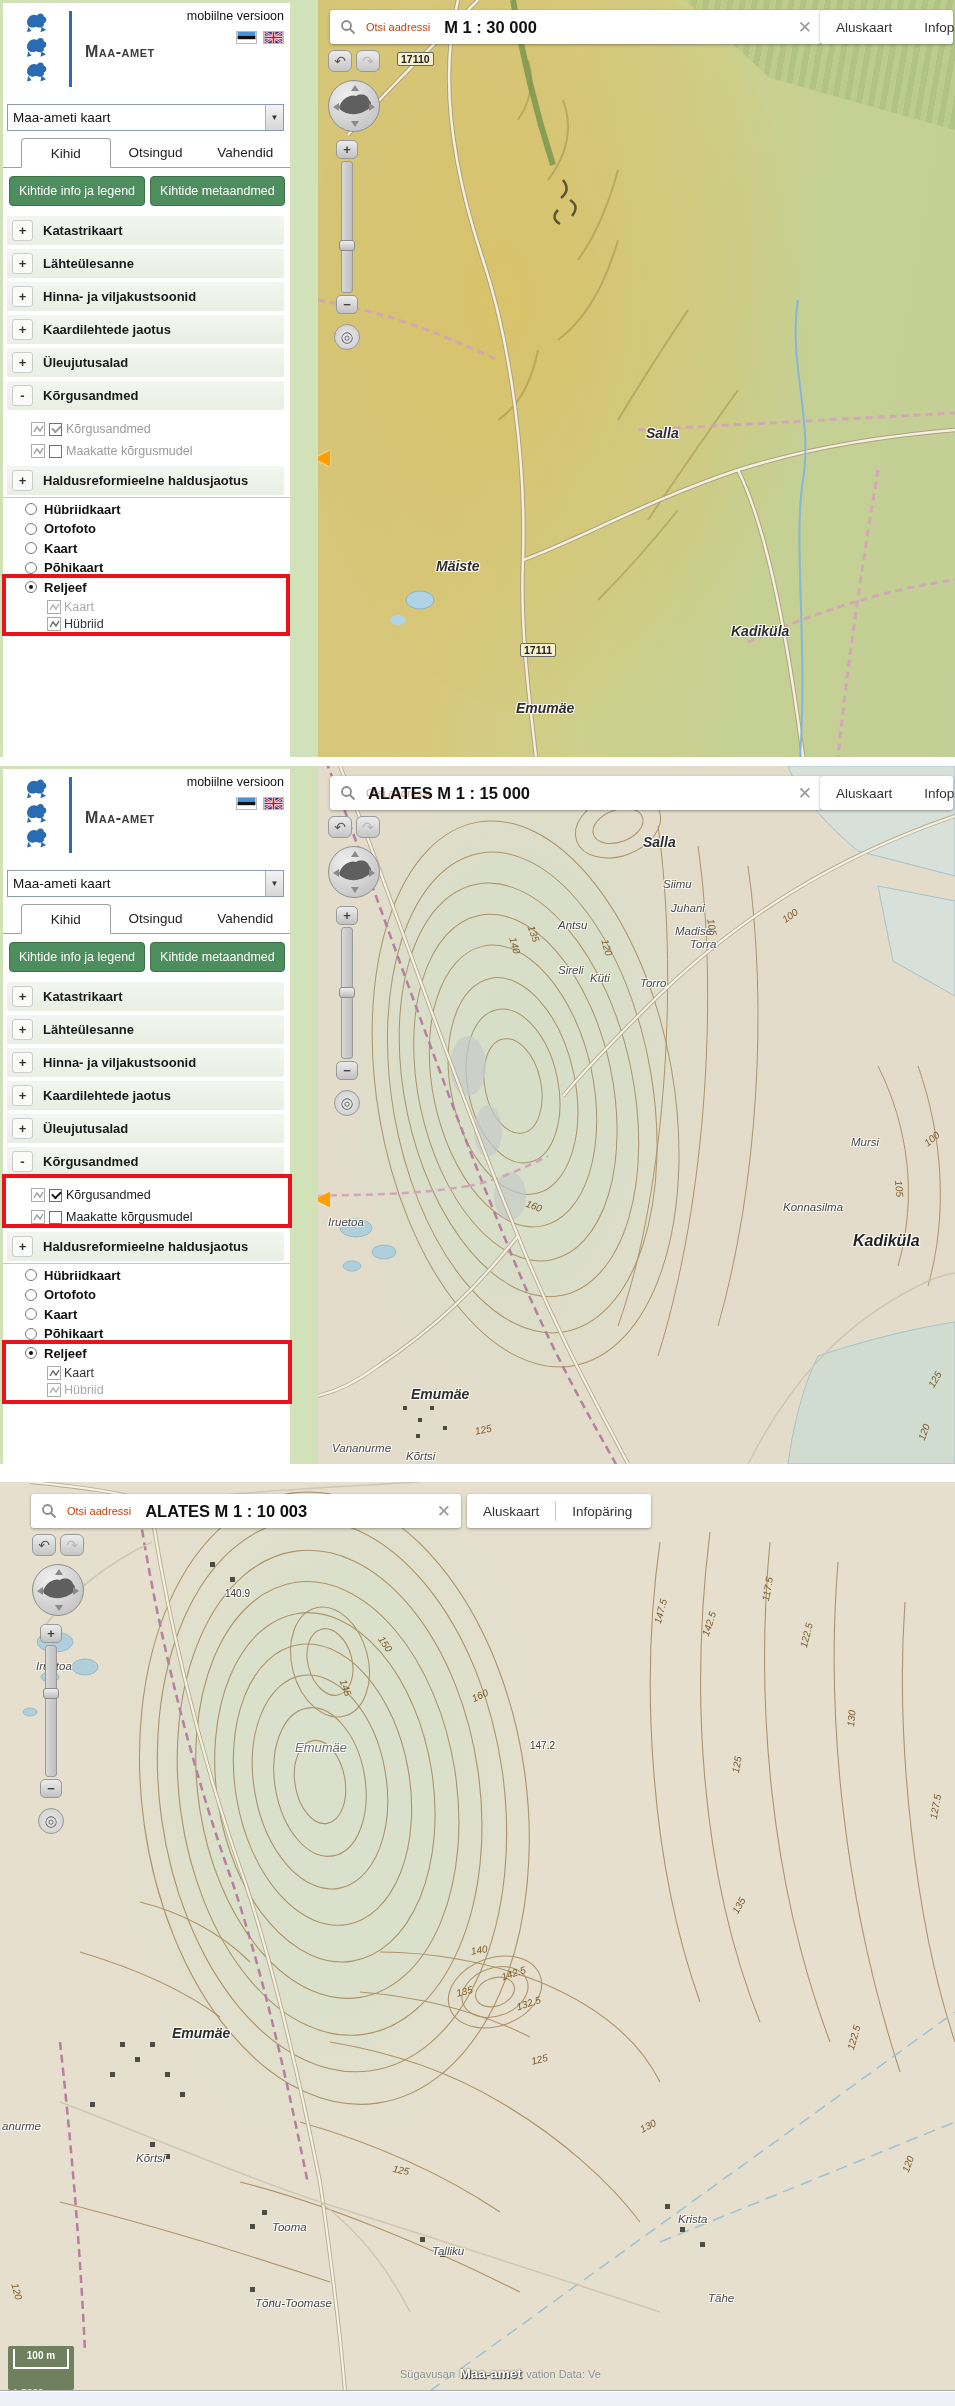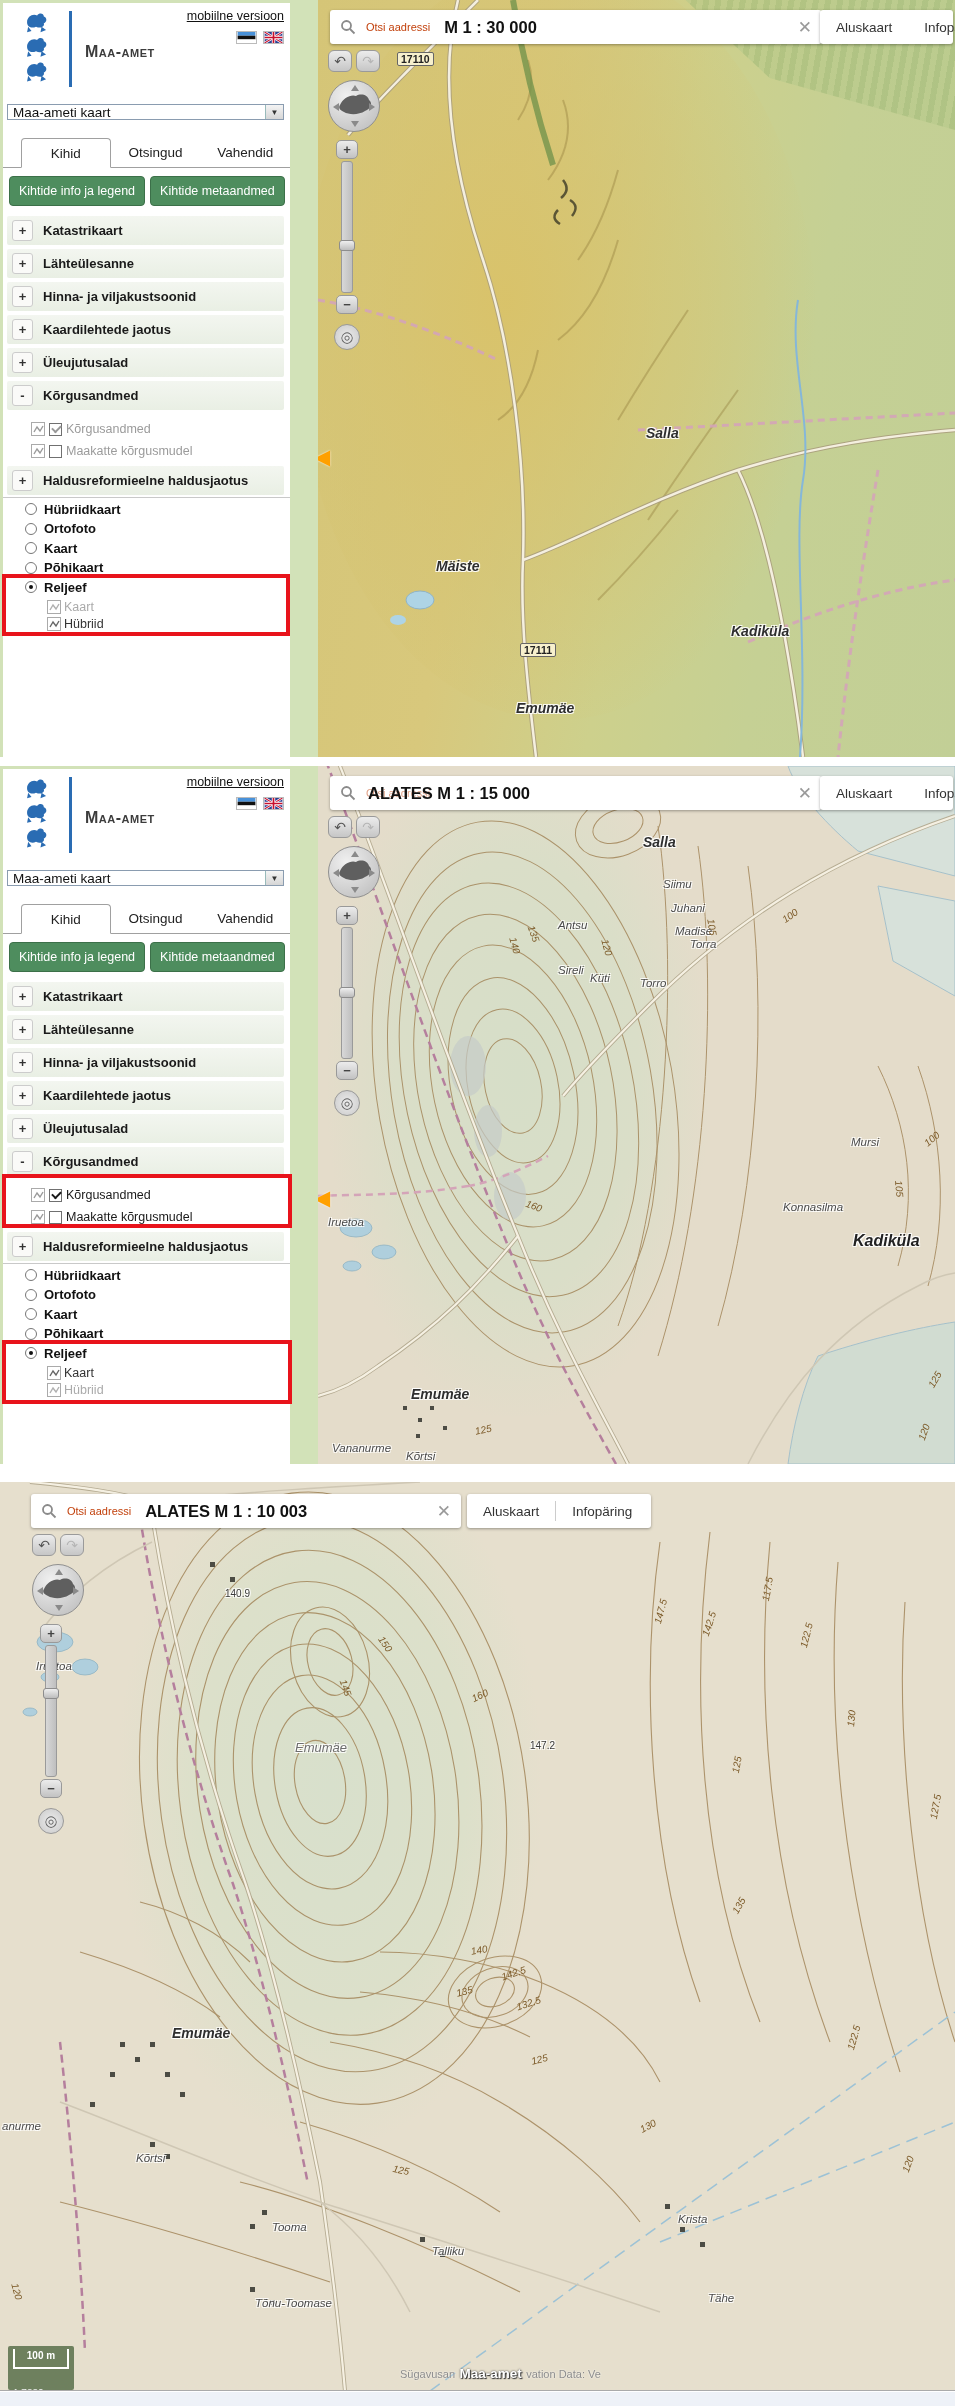--- a/index.html
+++ b/index.html
@@ -15,25 +15,25 @@
 
   
   .sidebar { position:absolute; left:3px; top:3px; width:287px; bottom:0;
              background:#fff; font-size:13px; color:#222; }
   .sb-header { position:absolute; left:0; top:0; right:0; height:92px; background:#fff; }
   .logo { position:absolute; left:10px; top:8px; }
   .brand-divider { position:absolute; left:66px; top:8px; width:3px; height:76px; background:#2a6cb3; }
   .brand { position:absolute; left:82px; top:40px; font-weight:bold; font-size:16px;
            letter-spacing:.5px; color:#3c3c3c; font-variant:small-caps; }
   .mobile-link { position:absolute; right:6px; top:6px; font-size:12.5px; color:#111;
-                 text-decoration:underline; }
+                 }
   .flags { position:absolute; right:6px; top:28px; display:flex; gap:6px; }
   .flag { width:21px; height:13px; border:1px solid #bbb; display:block; }
 
-  .sb-select { position:absolute; left:4px; top:101px; right:6px; height:16px;
+  .sb-select { position:absolute; left:4px; top:101px; right:6px; height:27px;
                border:1px solid #8a9cb0; background:#fff; display:flex; align-items:center; }
   .sb-select .val { flex:1; padding-left:5px; font-size:13.5px; color:#111; }
   .sb-select .arrow-btn { width:18px; height:100%; border-left:1px solid #9bb;
                background:linear-gradient(#f4f4f4,#d6d6d6); display:flex; align-items:center;
                justify-content:center; font-size:8px; color:#333; }
 
   .sb-tabs { position:absolute; left:0; top:135px; right:0; height:30px;
              border-bottom:1px solid #a0a0a0; display:flex;padding-left:18px; }
   .tab { width:95px; text-align:center; line-height:29px; font-size:13.5px; color:#222; }
   .tab.active { background:#fff; border:1px solid #a0a0a0; border-bottom:1px solid #fff;

